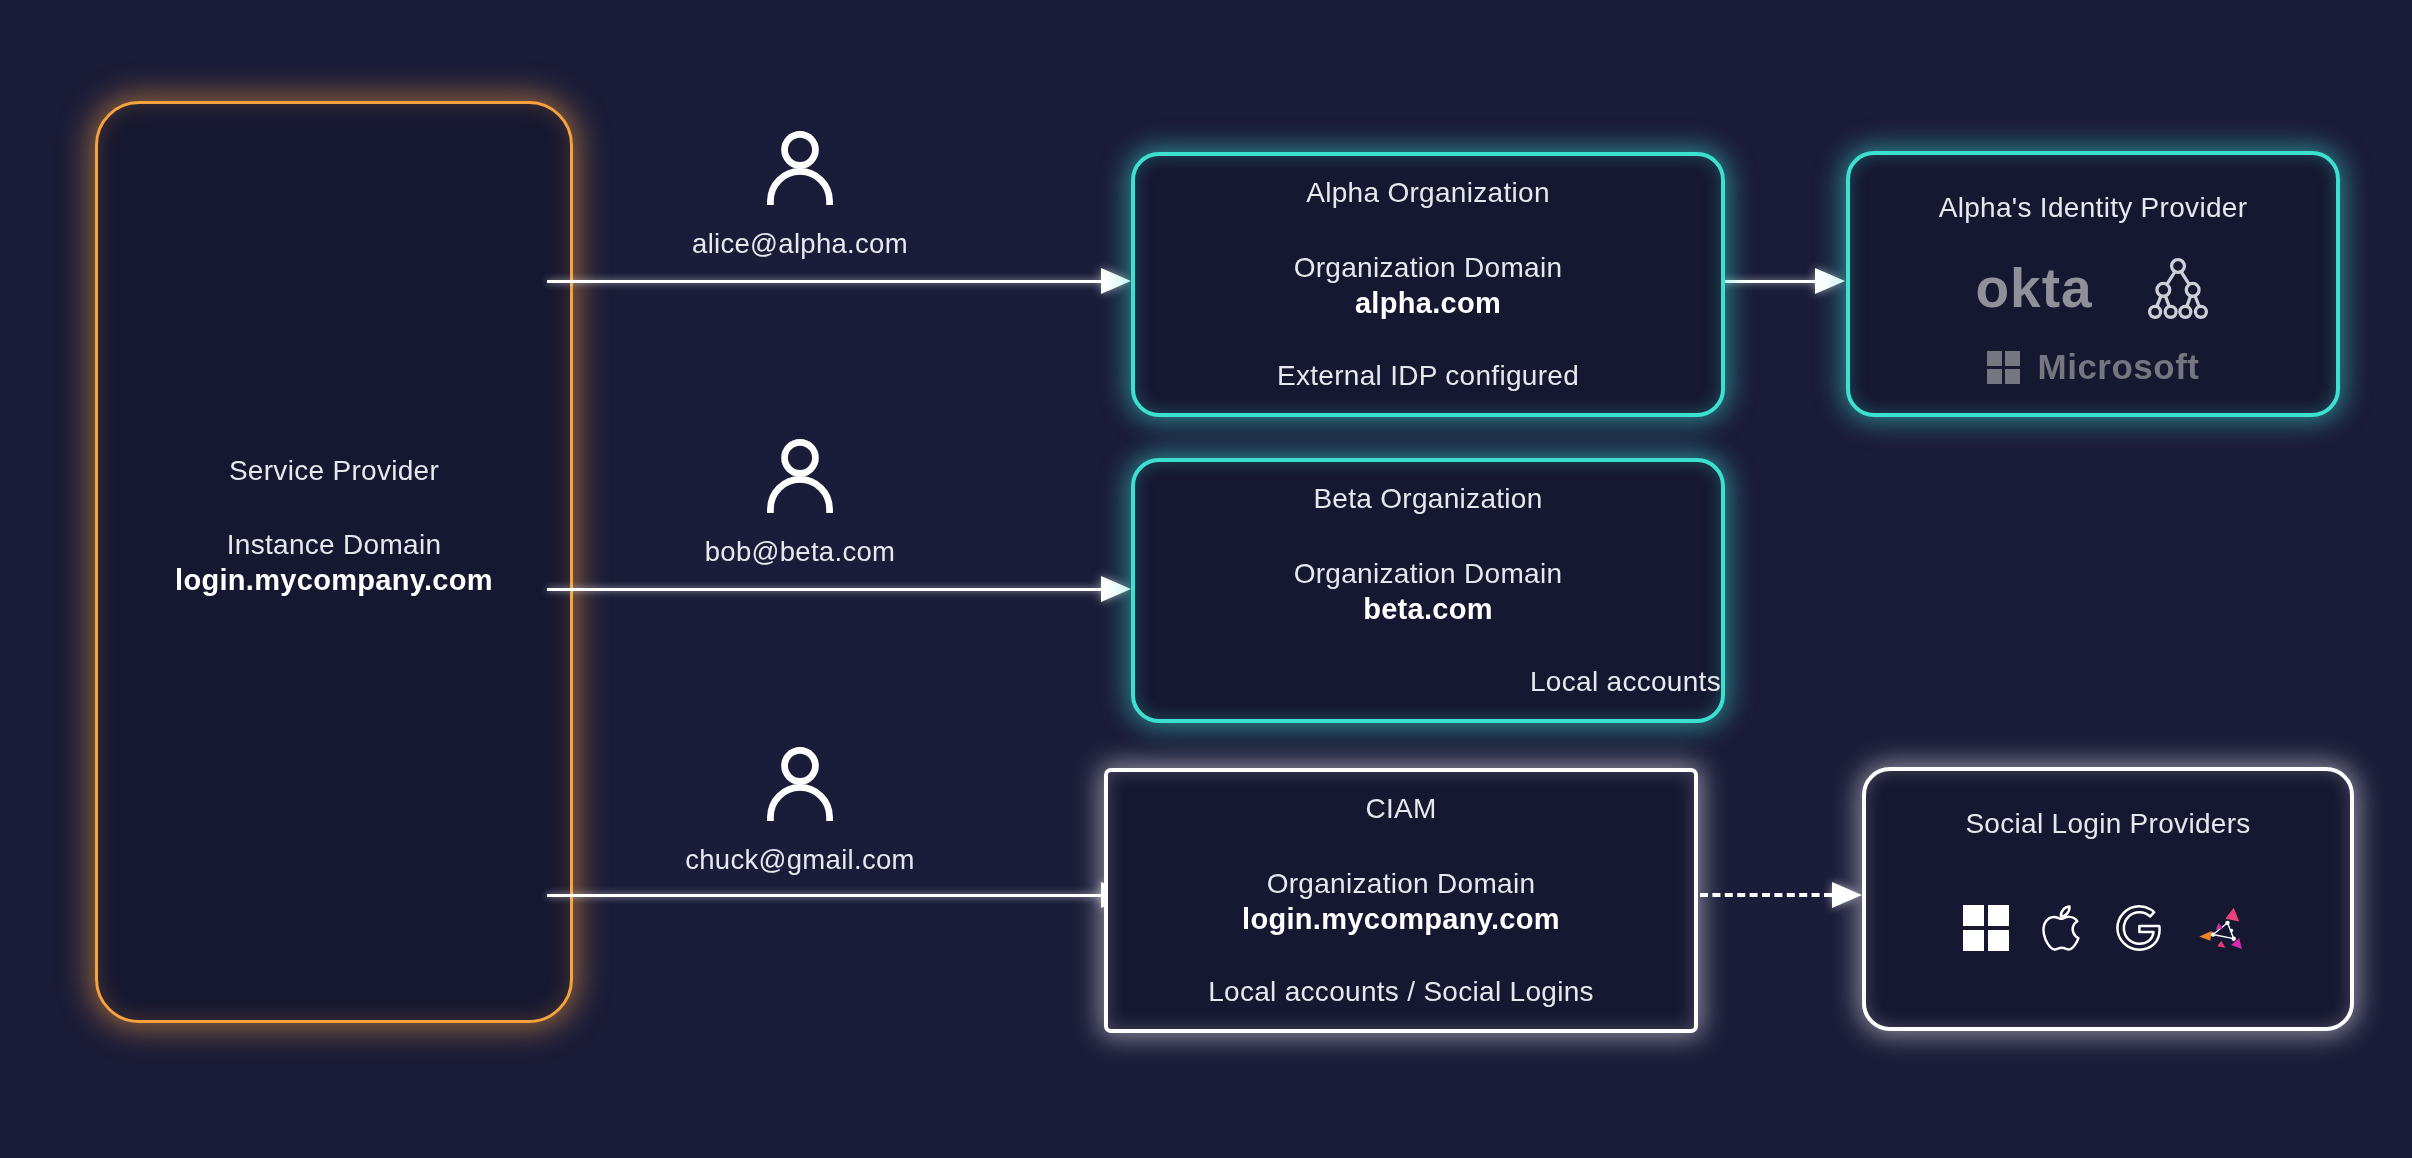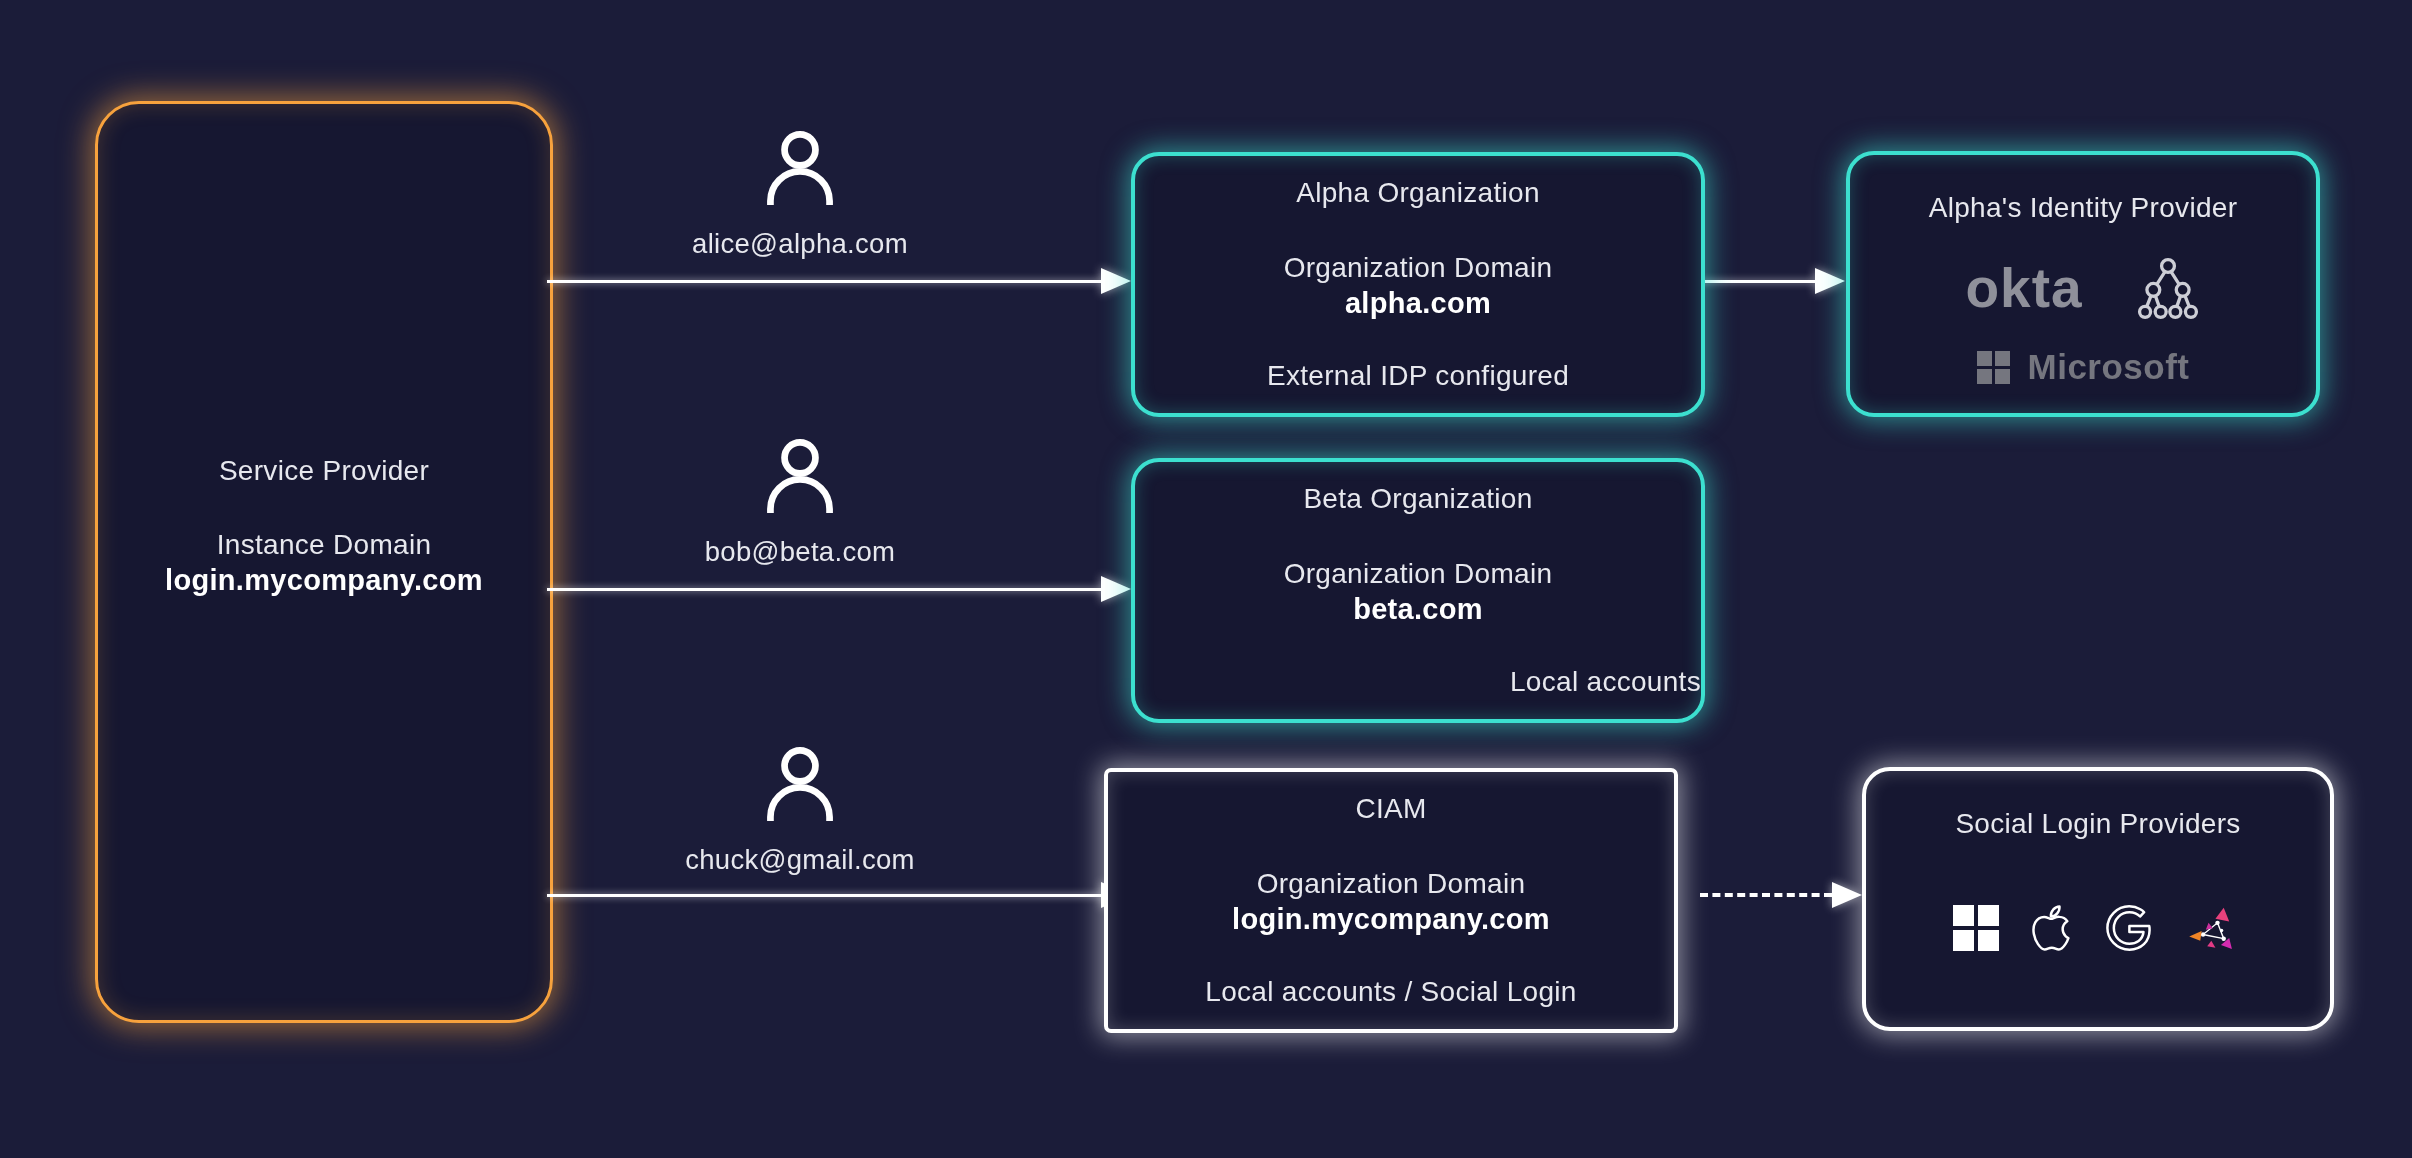--- a/index.html
+++ b/index.html
@@ -2,21 +2,21 @@
 <html><head>
 <meta charset="utf-8">
 <style>
   html,body{margin:0;padding:0;background:#12132a;}
   #canvas{
     position:relative;width:2412px;height:1158px;overflow:hidden;
     background:#1b1c39;
     font-family:"Liberation Sans","DejaVu Sans",sans-serif;
     color:#e7e8ee;
   }
-  .box{position:absolute;background:#161731;border-radius:28px;}
+  .box{position:absolute;background:#161731;border-radius:28px;padding-left:20px;}
   .box.teal{
     border:4px solid #3ce0cf;
     box-shadow:0 0 26px 4px rgba(60,224,207,.55), inset 0 0 18px rgba(60,224,207,.28);
   }
   .box.whiteb{
     border:4px solid #ffffff;
     box-shadow:0 0 26px 4px rgba(255,255,255,.5), inset 0 0 18px rgba(255,255,255,.22);
   }
   .box.orangeb{
     border:3px solid #f7a23d;
@@ -113,21 +113,21 @@
     <div class="bline" style="top:20px;">Beta Organization</div>
     <div class="bline" style="top:95px;">Organization Domain</div>
     <div class="bline bold" style="top:131px;">beta.com</div>
     <div class="bline" style="top:203px;text-align:right;">Local accounts</div>
   </div>
 
   <div class="box whiteb" style="left:1104px;top:768px;width:566px;height:257px;border-radius:7px;">
     <div class="bline" style="top:20px;">CIAM</div>
     <div class="bline" style="top:95px;">Organization Domain</div>
     <div class="bline bold" style="top:131px;">login.mycompany.com</div>
-    <div class="bline" style="top:203px;">Local accounts / Social Login</div>
+    <div class="bline" style="top:203px;">Local accounts / Social Logins</div>
   </div>
 
   <div class="box teal" style="left:1846px;top:151px;width:466px;height:258px;">
     <div class="bline" style="top:36px;">Alpha's Identity Provider</div>
     <div class="logorow" style="top:98px;height:70px;gap:52px;">
       <span class="okta-word">okta</span>
       <svg width="66" height="66" viewBox="0 0 72 72">
         <g stroke="#cdced6" stroke-width="3.6" fill="none">
           <path d="M36 13 L20 38 M36 13 L52 38 M20 38 L11 61 M20 38 L28 61 M52 38 L44 61 M52 38 L61 61"></path>
           <circle cx="36" cy="12" r="7" fill="#161731"></circle>

